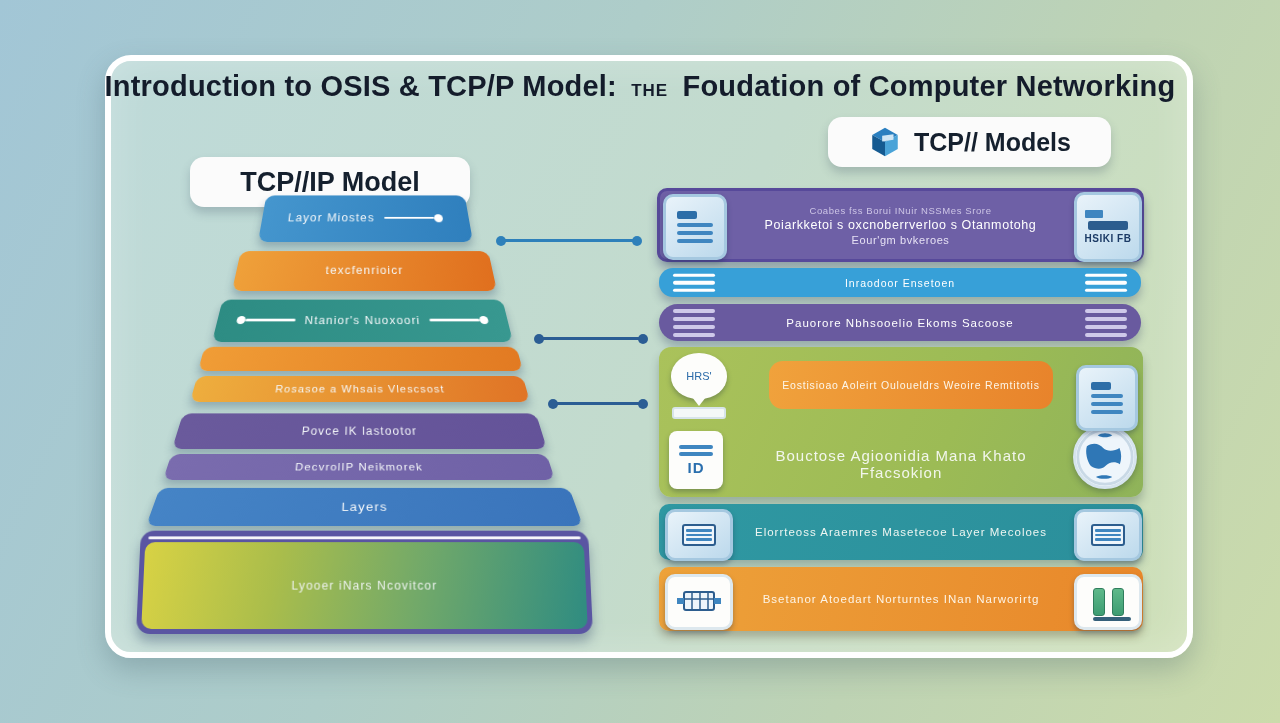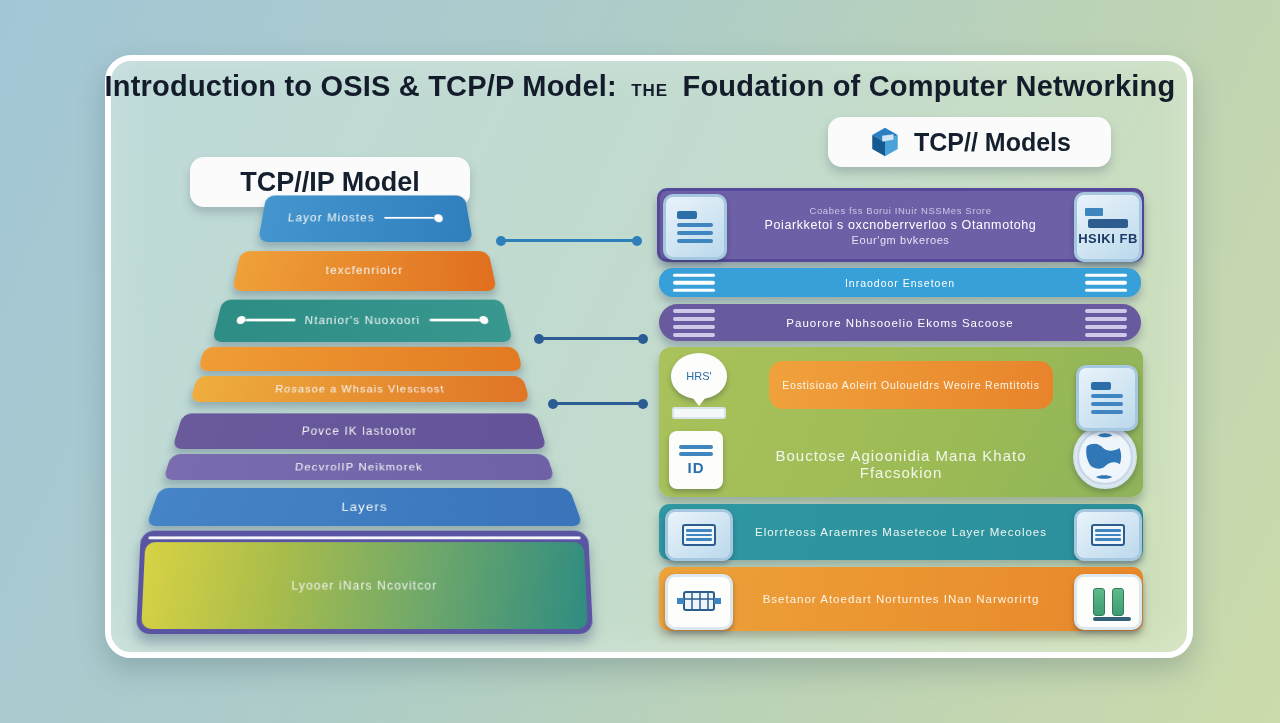--- a/index.html
+++ b/index.html
@@ -85,21 +85,21 @@
     border:3px solid #a5c8e0;box-shadow:0 3px 5px rgba(30,50,80,.35);
     display:flex;align-items:center;justify-content:center;flex-direction:column;
   }
   .tb-lefticon{left:663px;top:194px;width:58px;height:60px;}
   .tb-righticon{left:1074px;top:192px;width:62px;height:64px;}
   .docglyph{width:36px;display:flex;flex-direction:column;gap:4px;}
   .docglyph .fold{width:20px;height:8px;background:#2d6ea8;border-radius:2px;}
   .docglyph .dl{height:4px;background:#3f86c0;border-radius:2px;}
   .printer .band{width:40px;height:9px;background:#2c5d8e;border-radius:2px;margin:3px 0;}
   .printer .chip{width:18px;height:8px;background:#3f86c0;border-radius:1px;align-self:flex-start;margin-left:8px;}
-  .printer .cap{font-size:13px;font-weight:bold;color:#1c3b66;letter-spacing:.5px;}
+  .printer .cap{font-size:10px;font-weight:bold;color:#1c3b66;letter-spacing:.5px;}
   .hbar{
     position:absolute;display:flex;align-items:center;justify-content:center;
     box-shadow:0 6px 8px rgba(45,60,100,.30);color:#fff;
   }
   .bar-blue{left:659px;top:268px;width:482px;height:29px;background:#37a0d8;border-radius:14px;font-size:10.5px;letter-spacing:1px;}
   .bar-purple{left:659px;top:304px;width:482px;height:37px;background:#695a9f;border-radius:19px;font-size:11.5px;letter-spacing:1px;}
   .hlines{position:absolute;top:50%;transform:translateY(-50%);display:flex;flex-direction:column;gap:4px;}
   .hlines span{width:42px;height:3.5px;background:#ffffff;border-radius:2px;}
   .hl-left{left:14px;} .hl-right{right:14px;}
   .bar-purple .hlines span{background:#cfc9ea;height:4px;}

